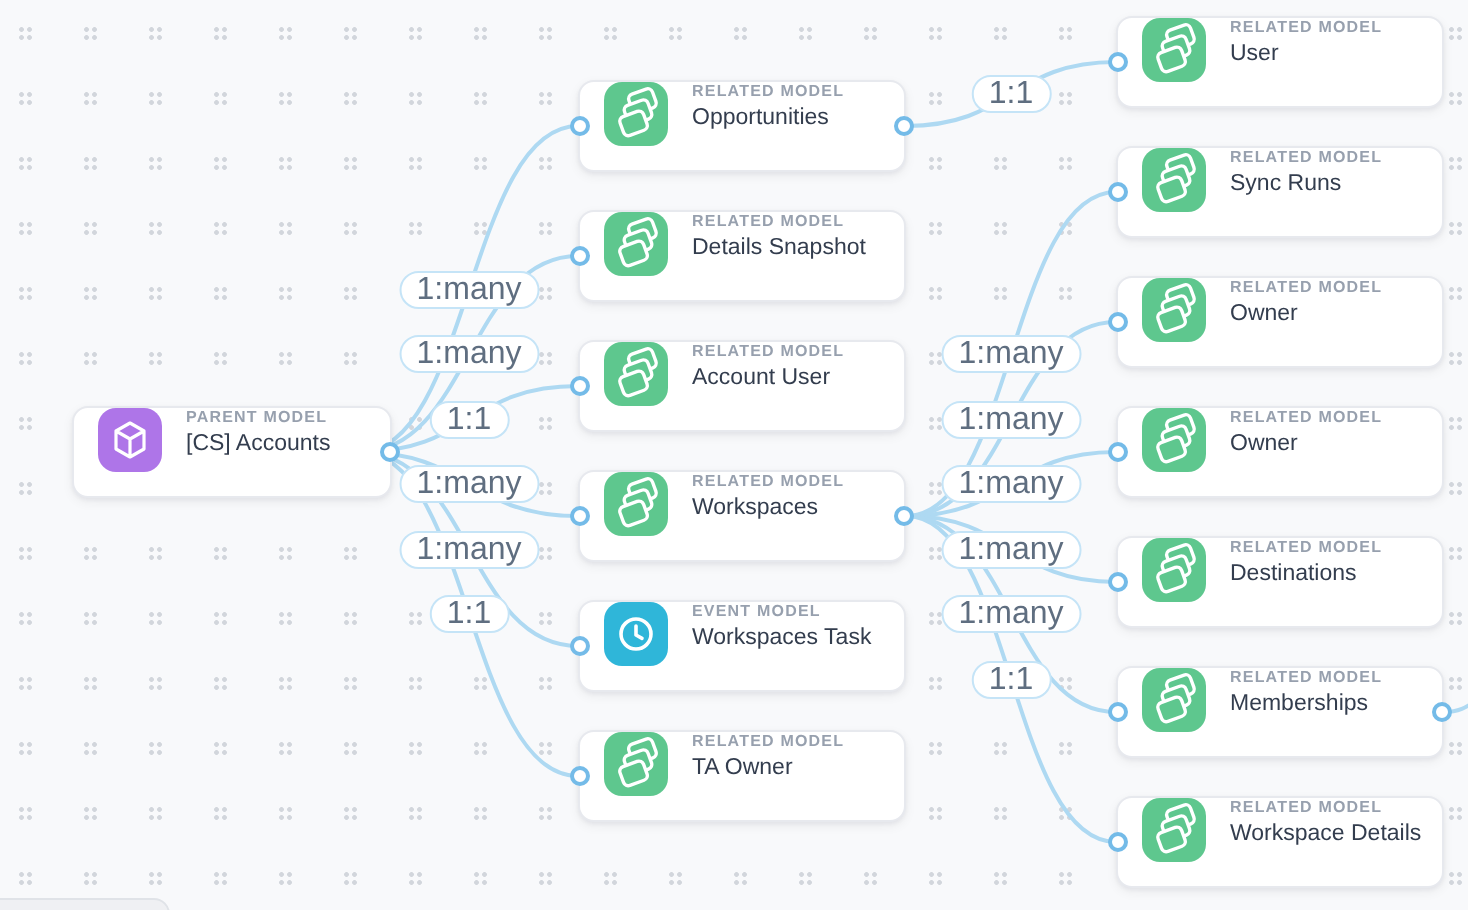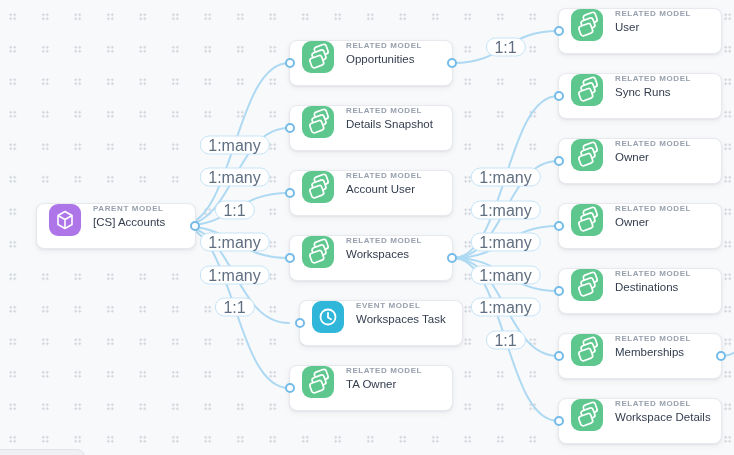--- a/index.html
+++ b/index.html
@@ -151,21 +151,21 @@
       </g>
           </svg>
         </div>
         <div class="texts">
           <div class="type">RELATED MODEL</div>
           <div class="name">Workspaces</div>
         </div>
         <span class="handle left"></span>
         <span class="handle right"></span>
       </div>
-      <div class="node" style="left: 299px; top: 300px; width: 164px; height: 46px;">
+      <div class="node" style="left: 289px; top: 300px; width: 164px; height: 46px;">
         <div class="icon event">
           <svg width="32" height="32" viewBox="0 0 32 32" fill="none">
       <circle cx="16" cy="16" r="7.5" stroke="#fff" stroke-width="1.8"></circle>
       <path d="M16 12 V16.5 L19 18.2" stroke="#fff" stroke-width="1.8" stroke-linecap="round" stroke-linejoin="round"></path>
           </svg>
         </div>
         <div class="texts">
           <div class="type">EVENT MODEL</div>
           <div class="name">Workspaces Task</div>
         </div>

